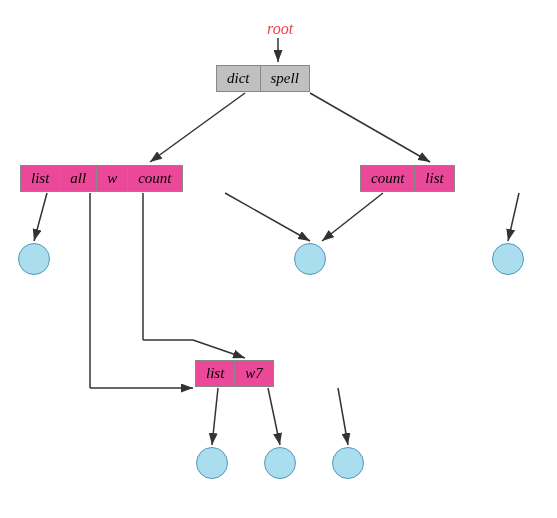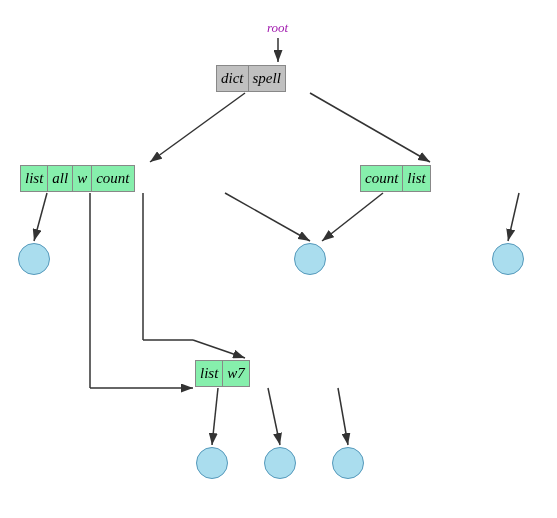--- a/index.html
+++ b/index.html
@@ -26,53 +26,53 @@
       height: 518px;
       overflow: visible;
     }
     .node-box {
       position: absolute;
       display: flex;
       flex-direction: row;
       border: 1px solid #888;
     }
     .node-cell {
-      padding: 4px 4px;
+      padding: 4px 10px;
       border-right: 1px solid #888;
       white-space: nowrap;
       font-family: Georgia, serif;
       font-style: italic;
       font-size: 15px;
       display: flex;
       align-items: center;
       justify-content: center;
     }
     .node-cell:last-child {
       border-right: none;
     }
     .cell-gray {
       background: #c0c0c0;
     }
     .cell-blue {
-      background: #86efac;
+      background: #ec4899;
     }
     .circle-node {
       position: absolute;
       width: 32px;
       height: 32px;
       border-radius: 50%;
       background: #aaddee;
       border: 1.5px solid #5599bb;
     }
     .root-label {
       position: absolute;
       font-family: Georgia, serif;
       font-style: italic;
-      font-size: 13px;
-      color: #a21caf;
+      font-size: 16px;
+      color: #ef4444;
     }
   </style>
 </head>
 <body>
 
 <div class="diagram">
 
   <span class="root-label" style="left: 267px; top: 20px;">root</span>
 
   <div class="node-box cell-gray" style="left:216px; top:65px; background:#c0c0c0;">

